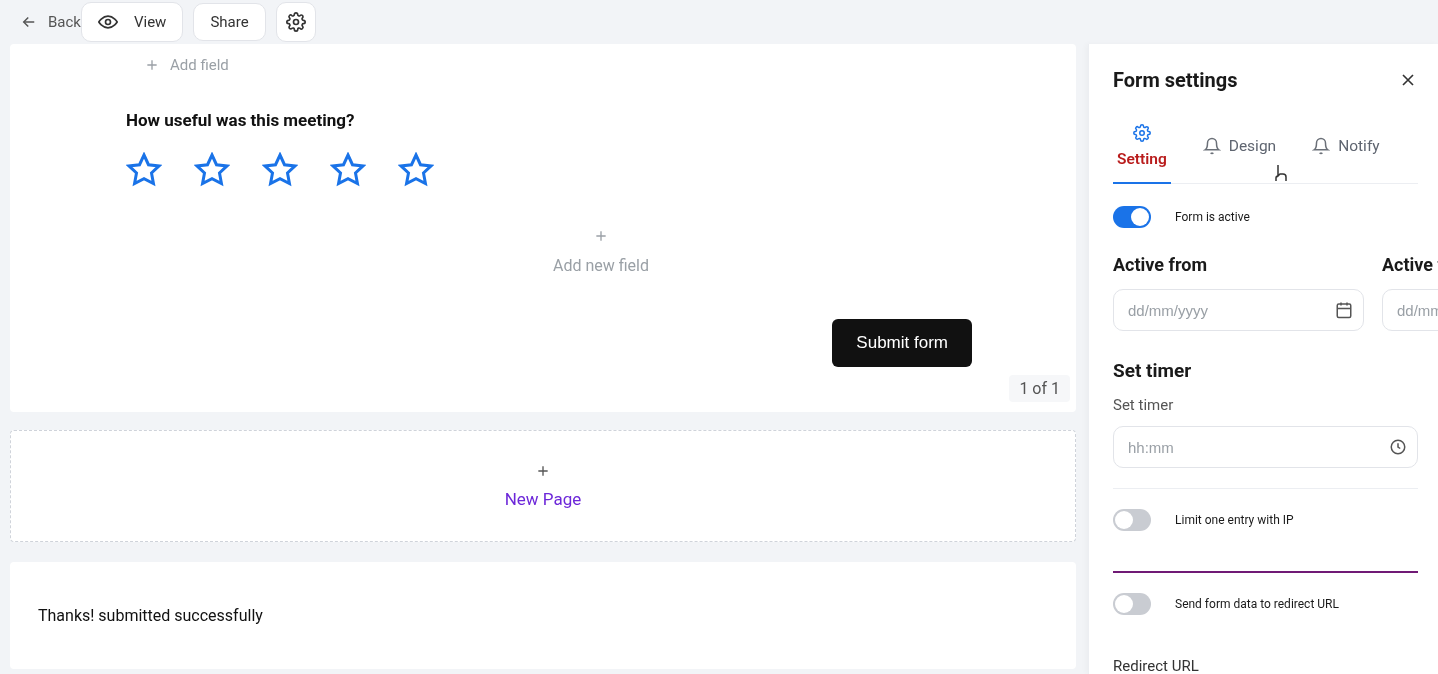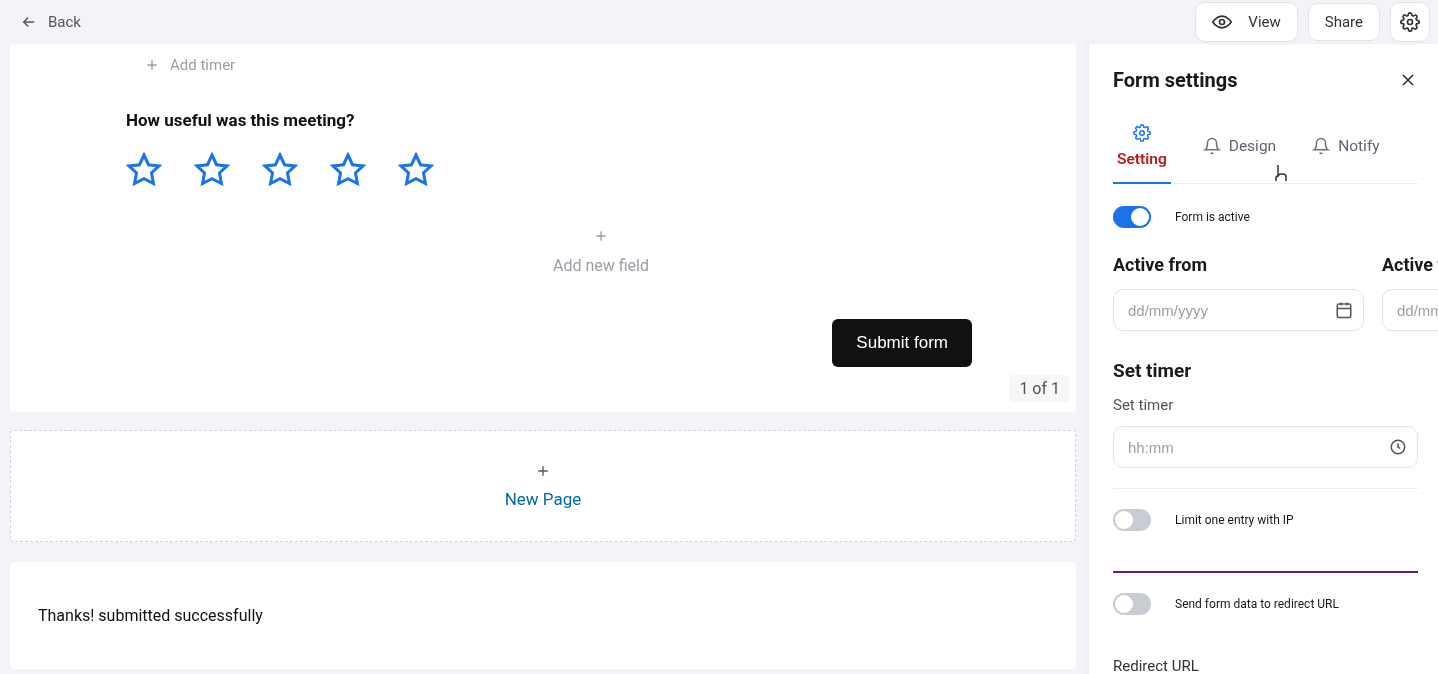--- a/index.html
+++ b/index.html
@@ -8,21 +8,21 @@
     background: #f2f4f7;
     width: 1438px;
     height: 674px;
     overflow: hidden;
     color: #1a1a1a;
   }
   .topbar {
     height: 44px;
     display: flex;
     align-items: center;
-    justify-content: space-between;
+    justify-content: flex-start;
     padding: 0 8px 0 20px;
   }
   .back-btn {
     display: flex;
     align-items: center;
     gap: 10px;
     color: #555;
     font-size: 15px;
     cursor: pointer;
   }
@@ -129,21 +129,21 @@
     border-radius: 4px;
     height: 112px;
     display: flex;
     flex-direction: column;
     align-items: center;
     justify-content: center;
     gap: 10px;
     color: #555;
     cursor: pointer;
   }
-  .new-page-label { font-size: 17px; color:#0369a1;}
+  .new-page-label { font-size: 17px; color:#6d28d9;}
   .thanks-card {
     margin-top: 20px;
     background: #fff;
     border-radius: 4px;
     padding: 44px 0 44px 28px;
     font-size: 16px;
     color: #111;
   }
   
   .panel {
@@ -256,21 +256,21 @@
 </div>
 
 <div class="workspace">
   <div class="main">
 
     <div class="form-card clearfix">
       <div class="add-option">
         <svg width="16" height="16" viewBox="0 0 24 24" fill="none" stroke="#9aa0a6" stroke-width="2">
             <path d="M12 5v14M5 12h14"></path>
           </svg>
-        <span>Add timer</span>
+        <span>Add field</span>
       </div>
 
       <div class="q-title">How useful was this meeting?</div>
 
       <div class="stars">
         <span class="star">
             <svg viewBox="0 0 24 24" fill="none" stroke="#1a73e8" stroke-width="2">
               <polygon points="12 2 15 8.5 22 9.3 17 14 18.3 21 12 17.8 5.7 21 7 14 2 9.3 9 8.5 12 2"></polygon>
             </svg>
           </span>

